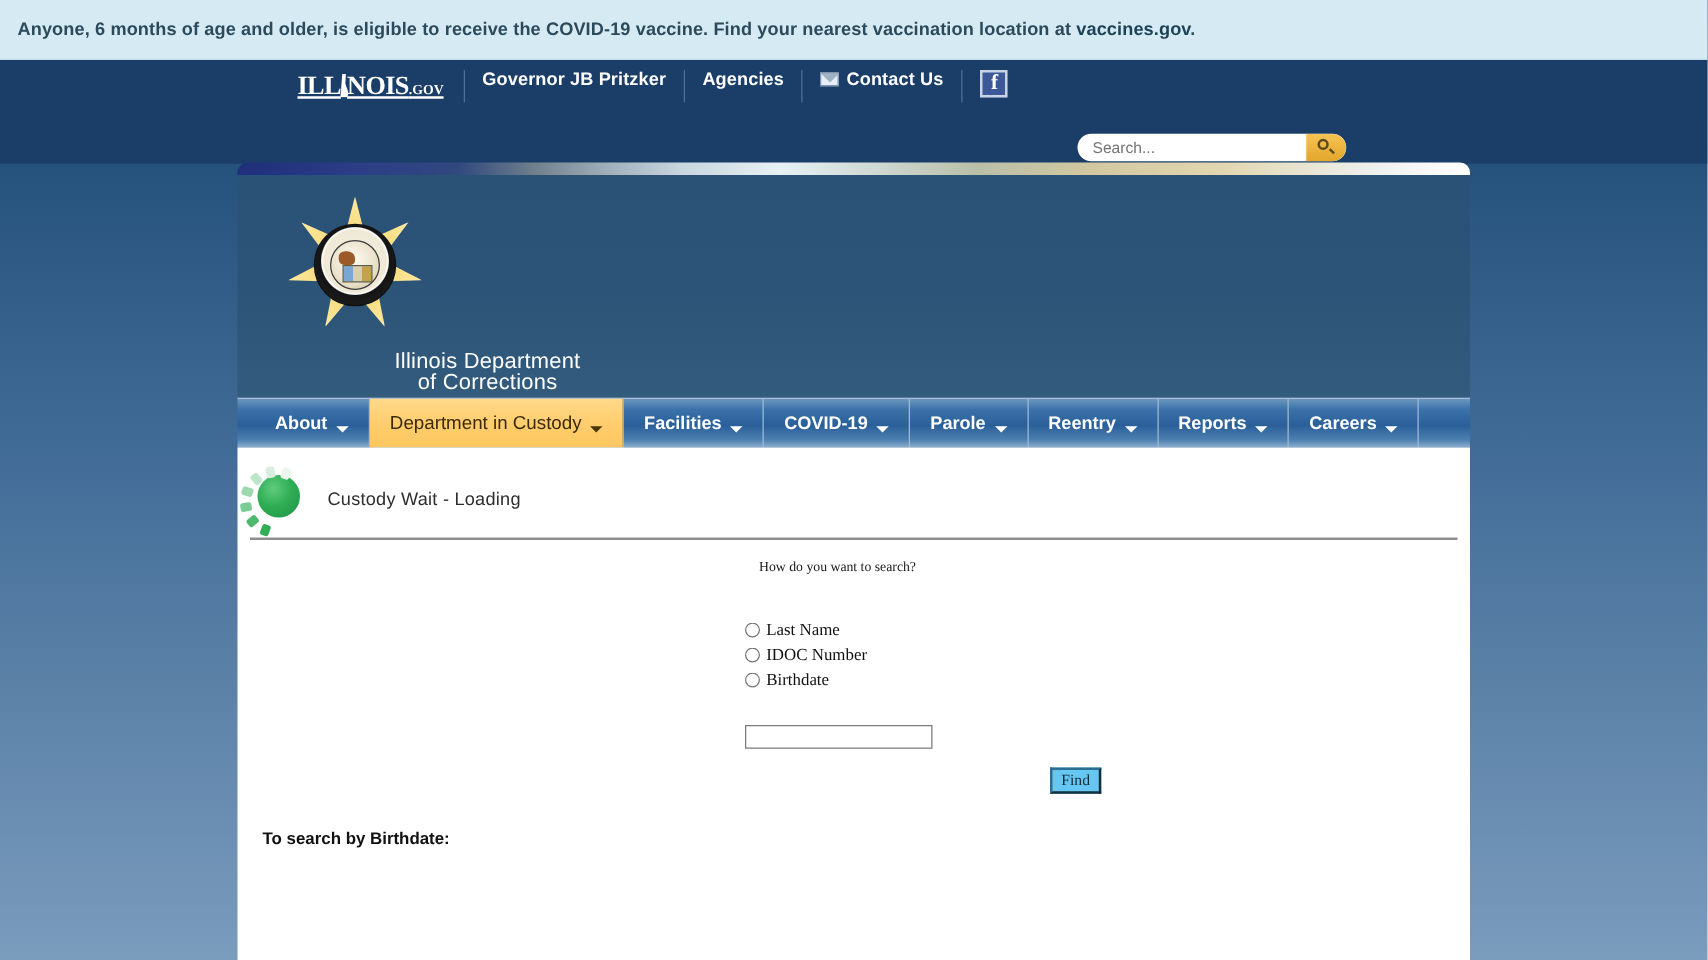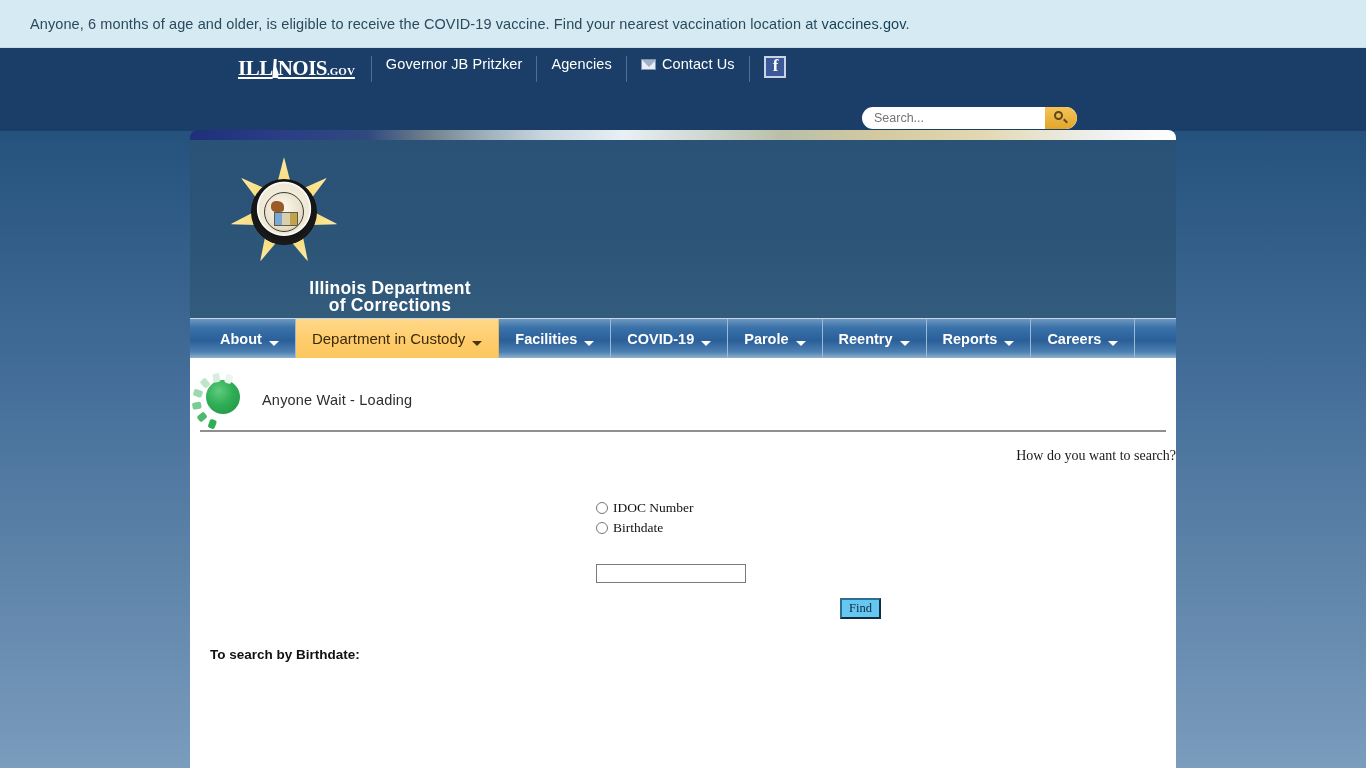--- a/index.html
+++ b/index.html
@@ -15,21 +15,22 @@
   }
 
   
   .alert-banner {
     width: 1366px;
     height: 48px;
     background: #d6eaf3;
     border-bottom: 1px solid #c2dde9;
     display: flex;
     align-items: center;
-    padding-left: 30px;
+    padding-left: 14px;
+    font-weight: bold;
   }
   .alert-text {
     font-size: 14.5px;
     color: #2b4a5c;
     letter-spacing: 0.1px;
     white-space: nowrap;
   }
   .alert-text .alert-link {
     color: #1c4257;
     text-decoration: none;
@@ -72,21 +73,21 @@
   }
   .nav-sep {
     width: 1px;
     height: 26px;
     background: #4e6f95;
     margin: 0 14px;
   }
   .state-link {
     color: #ffffff;
     font-size: 14.5px;
-    font-weight: normal;
+    font-weight: bold;
     text-decoration: none;
     white-space: nowrap;
     letter-spacing: 0.1px;
   }
   .mail-icon {
     display: inline-block;
     width: 15px; height: 11px;
     background: #e8eef5;
     border: 1px solid #7e93ab;
     position: relative;
@@ -274,21 +275,21 @@
     border: 1px solid #5c5c4a;
   }
   .agency-title {
     position: absolute;
     left: 20px;
     top: 140px;
     width: 360px;
     text-align: center;
     color: #ffffff;
     font-size: 17.5px;
-    font-weight: bold;
+    font-weight: normal;
     line-height: 17px;
     letter-spacing: 0.2px;
   }
 
   
   .mainnav {
     display: flex;
     width: 986px;
     height: 40px;
     background: linear-gradient(to bottom, #6d98c0 0%, #3b72a9 22%, #2a5f99 55%, #4e81b2 85%, #8fb0cd 100%);
@@ -370,22 +371,22 @@
     margin: 0 10px 0 10px;
     height: 2px;
     background: #8f8f8f;
     width: 966px;
   }
   .form-area {
     padding-top: 16px;
     font-family: "Liberation Serif", serif;
   }
   .q-label {
-    text-align: right;
-    font-size: 14px;
+    text-align: center;
+    font-size: 11px;
     color: #1a1a1a;
     margin-left: -26px;
   }
   .radio-group {
     margin: 34px 0 0 406px;
     font-size: 13.5px;
     color: #111;
   }
   .radio-row {
     display: flex;
@@ -547,29 +548,33 @@
       <div class="spinner">
         <div class="spin-dot"></div>
         <div class="tick" style="transform:rotate(200deg) translateY(-24px); background:#2fae55;"></div>
         <div class="tick" style="transform:rotate(230deg) translateY(-24px); background:#4cb96c;"></div>
         <div class="tick" style="transform:rotate(260deg) translateY(-24px); background:#79cc92;"></div>
         <div class="tick" style="transform:rotate(290deg) translateY(-24px); background:#9dd9b0;"></div>
         <div class="tick" style="transform:rotate(320deg) translateY(-24px); background:#bde5c9;"></div>
         <div class="tick" style="transform:rotate(350deg) translateY(-24px); background:#d7eede;"></div>
         <div class="tick" style="transform:rotate(20deg) translateY(-24px); background:#eaf6ee;"></div>
       </div>
-      <div class="loading-text">Anyone Wait - Loading</div>
+      <div class="loading-text">Custody Wait - Loading</div>
     </div>
 
     <div class="divider"></div>
 
     <div class="form-area">
       <div class="q-label">How do you want to search?</div>
 
       <div class="radio-group">
+        <div class="radio-row">
+          <input type="radio" name="searchtype" id="r1" style="">
+          <label for="r1">Last Name</label>
+        </div>
         <div class="radio-row">
           <input type="radio" name="searchtype" id="r2" style="">
           <label for="r2">IDOC Number</label>
         </div>
         <div class="radio-row">
           <input type="radio" name="searchtype" id="r3" style="">
           <label for="r3">Birthdate</label>
         </div>
       </div>
 

